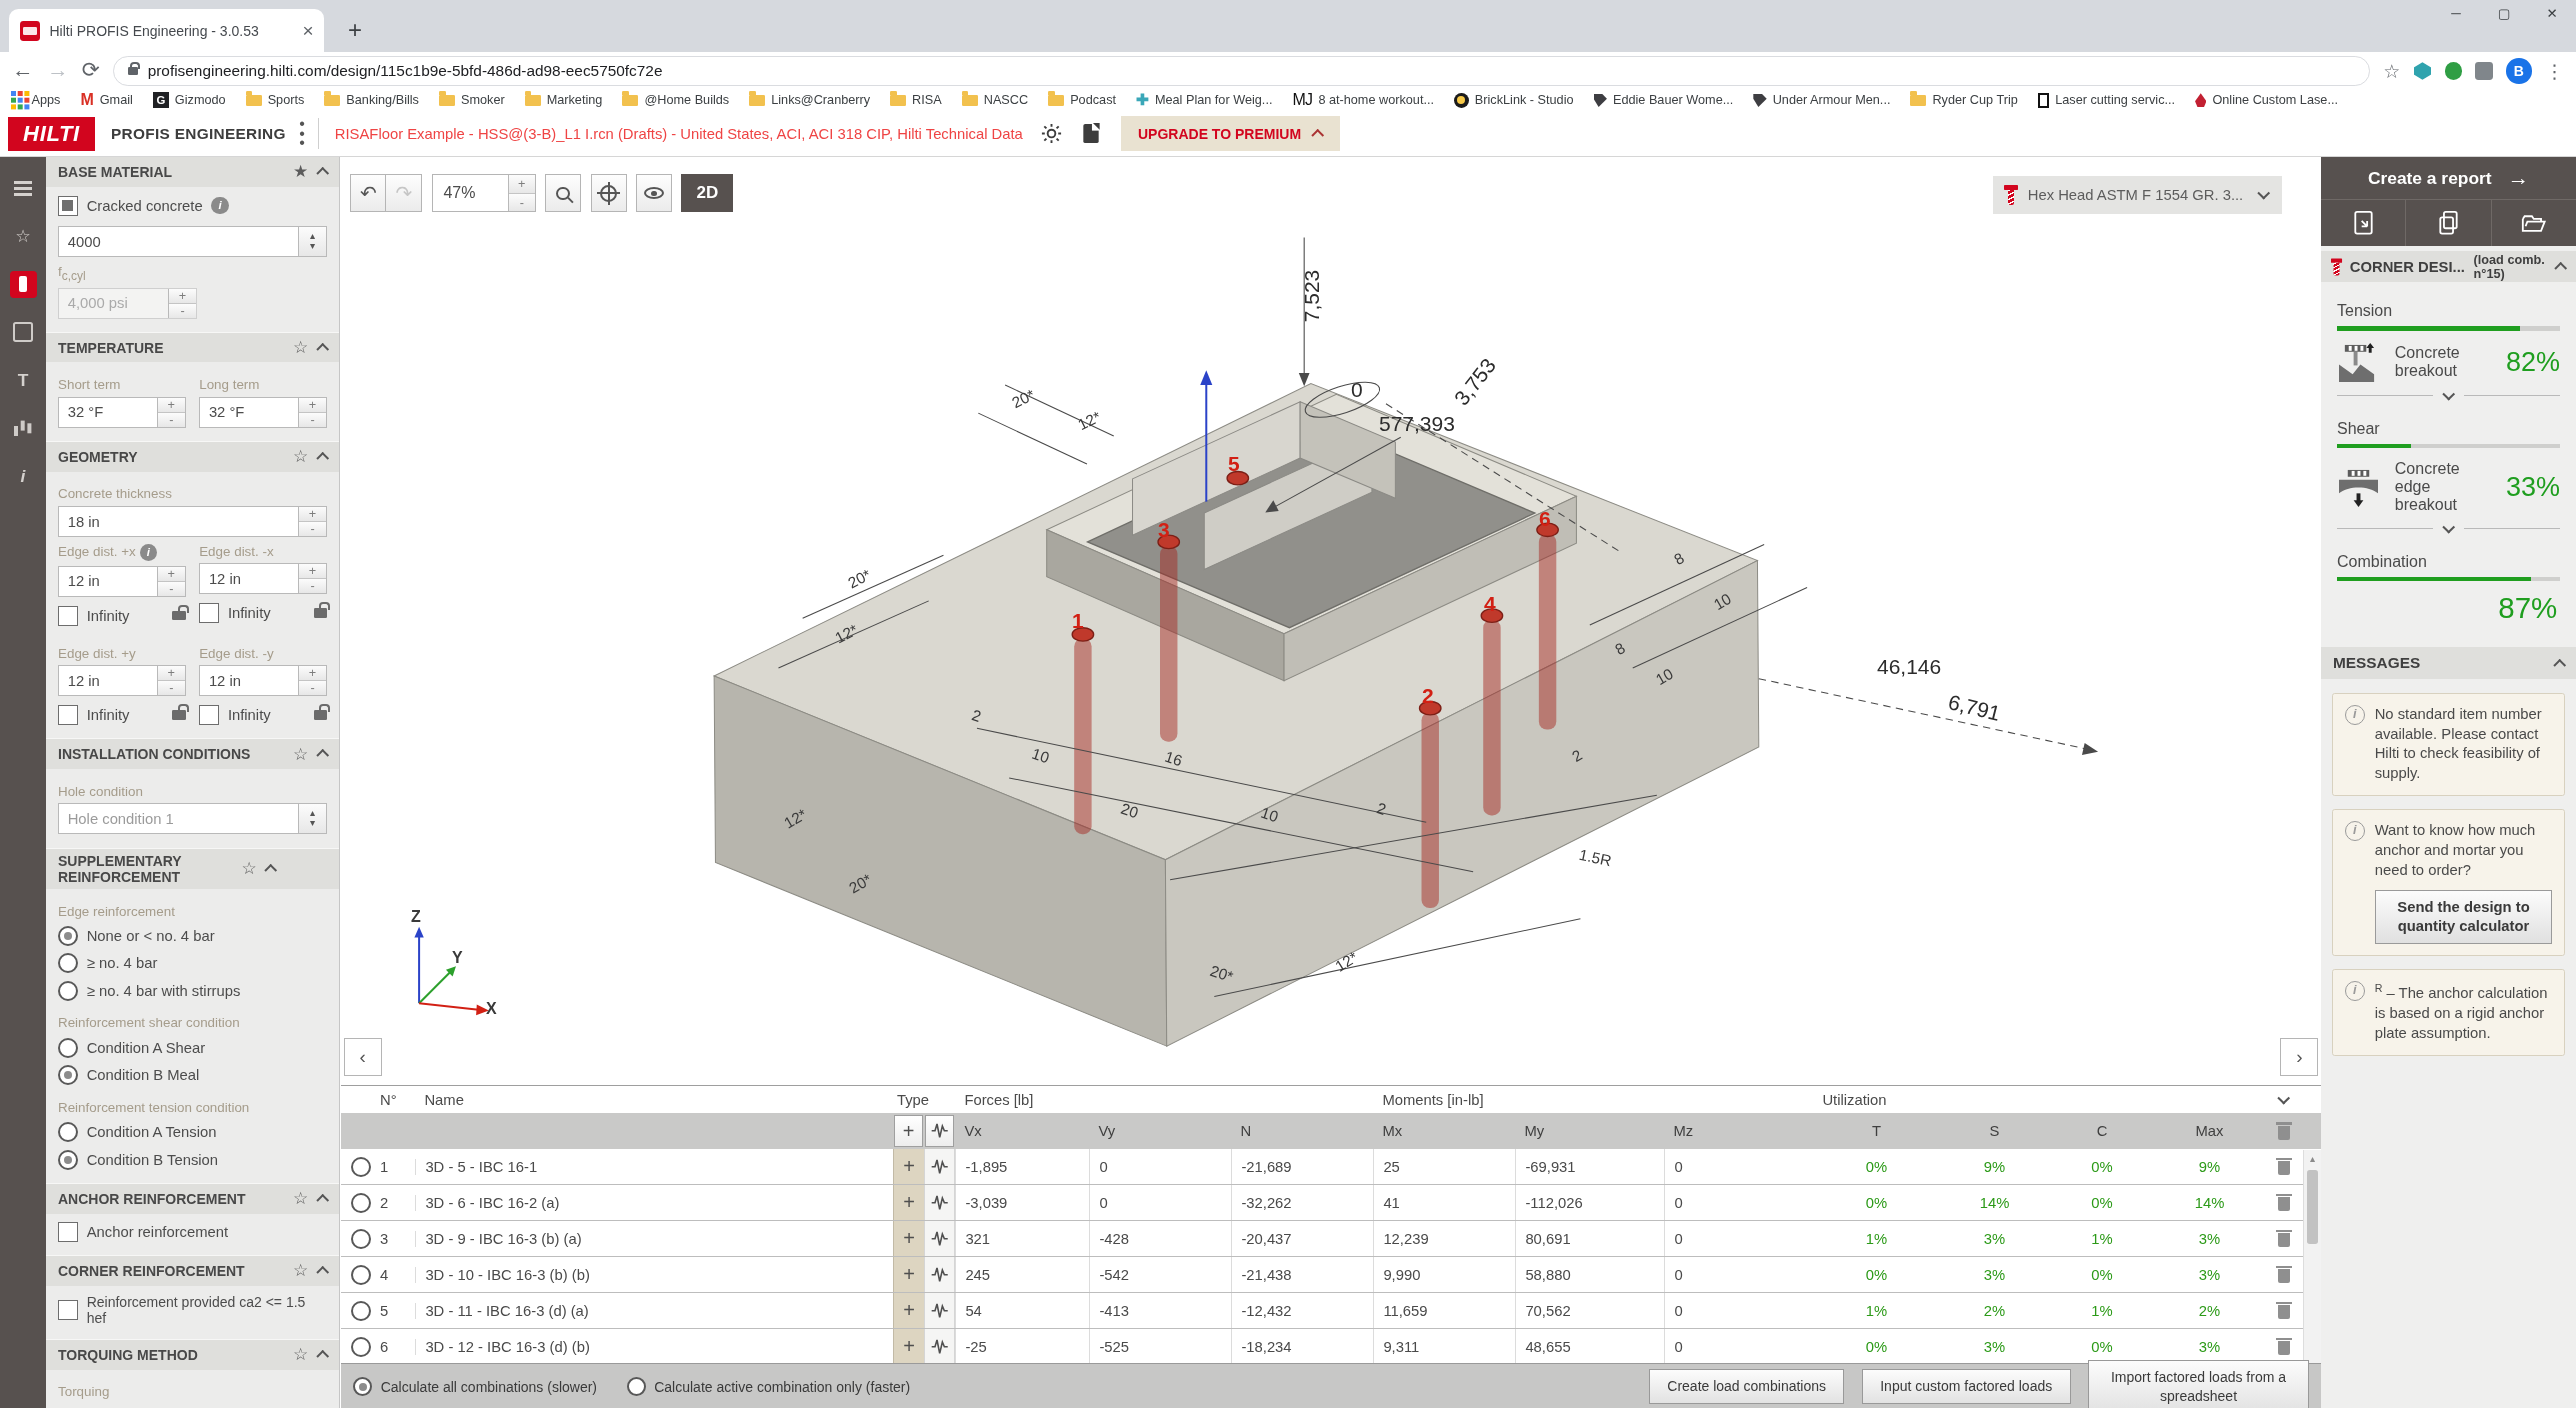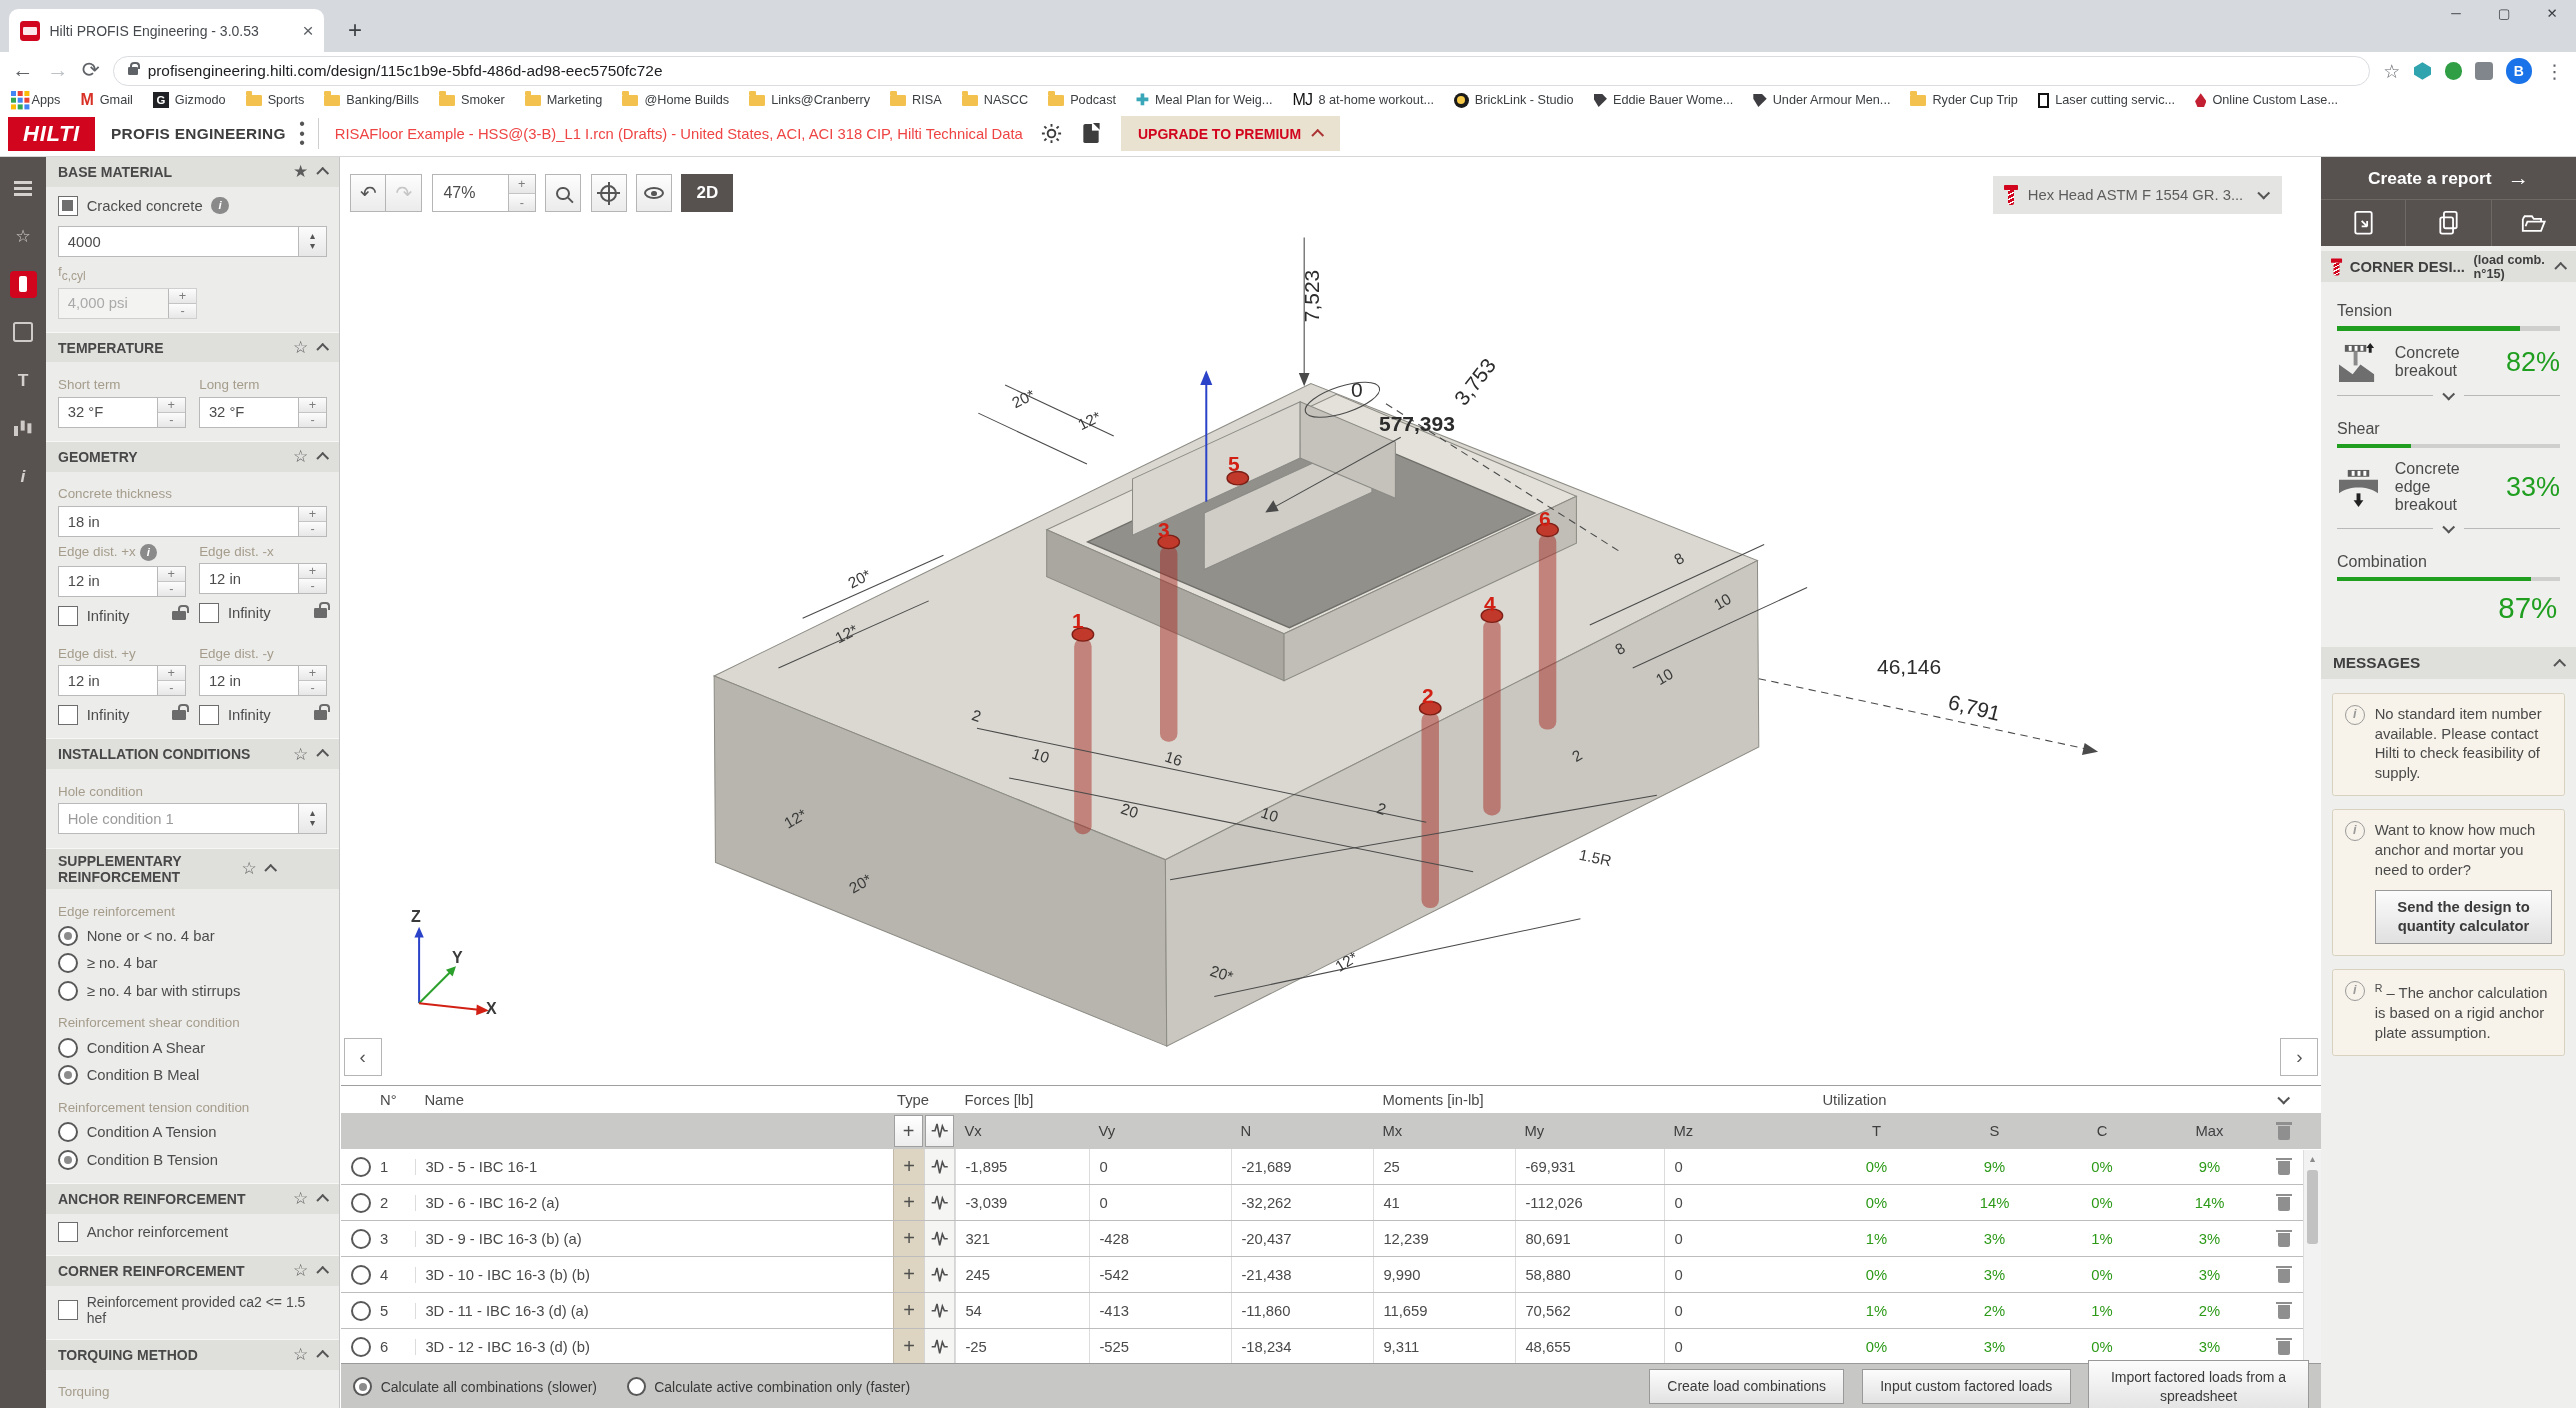--- a/index.html
+++ b/index.html
@@ -676,21 +676,21 @@
       <line x1="116" y1="1262" x2="164" y2="1214" stroke="#2ca02c" stroke-width="3"></line>
       <polygon points="171,1207 156,1212 166,1222" fill="#2ca02c"></polygon>
       <line x1="116" y1="1262" x2="208" y2="1272" stroke="#d22014" stroke-width="3"></line>
       <polygon points="220,1273 202,1264 201,1280" fill="#d22014"></polygon>
     </svg>
 
     <div>
 
     <span class="ann force" style="left: 945px; top: 127px; transform: rotate(-90deg);">7,523</span>
         <span class="ann force" style="left: 1010px; top: 221px;">0</span>
-        <span class="ann force" style="left: 1038px; top: 255px; font-weight: bold;">577,393</span>
+        <span class="ann force" style="left: 1038px; top: 255px;">577,393</span>
         <span class="ann force" style="left: 1108px; top: 213px; transform: rotate(-52deg);">3,753</span>
         <span class="ann dim" style="left: 671px; top: 233px; transform: rotate(-26deg);">20*</span>
         <span class="ann dim" style="left: 737px; top: 255px; transform: rotate(-26deg);">12*</span>
         <span class="ann anchor-num" style="left: 887px; top: 295px;">5</span>
         <span class="ann anchor-num" style="left: 817px; top: 361px;">3</span>
         <span class="ann anchor-num" style="left: 1198px; top: 350px;">6</span>
         <span class="ann anchor-num" style="left: 731px; top: 452px;">1</span>
         <span class="ann anchor-num" style="left: 1143px; top: 435px;">4</span>
         <span class="ann anchor-num" style="left: 1081px; top: 527px;">2</span>
         <span class="ann dim" style="left: 507px; top: 413px; transform: rotate(-27deg);">20*</span>
@@ -904,21 +904,21 @@
           <span>5</span>
           <span class="name">3D - 11 - IBC 16-3 (d) (a)</span>
           <span class="tplus">+</span>
           <span class="twave">
             <svg width="17.4" height="17.4" viewBox="0 0 26 26">
               <polyline points="1,13 6,13 9,3 13,23 17,6 20,13 25,13" fill="none" stroke="#4f4f4f" stroke-width="2.4"></polyline>
             </svg>
           </span>
           <span class="cl">54</span>
           <span class="cl">-413</span>
-          <span class="cl">-11,860</span>
+          <span class="cl">-12,432</span>
           <span class="cl">11,659</span>
           <span class="cl">70,562</span>
           <span class="cl">0</span>
           <span class="pct">1%</span>
           <span class="pct">2%</span>
           <span class="pct">1%</span>
           <span class="pct">2%</span>
           <span class="cc">
             <span class="tr-ic"></span>
           </span>

